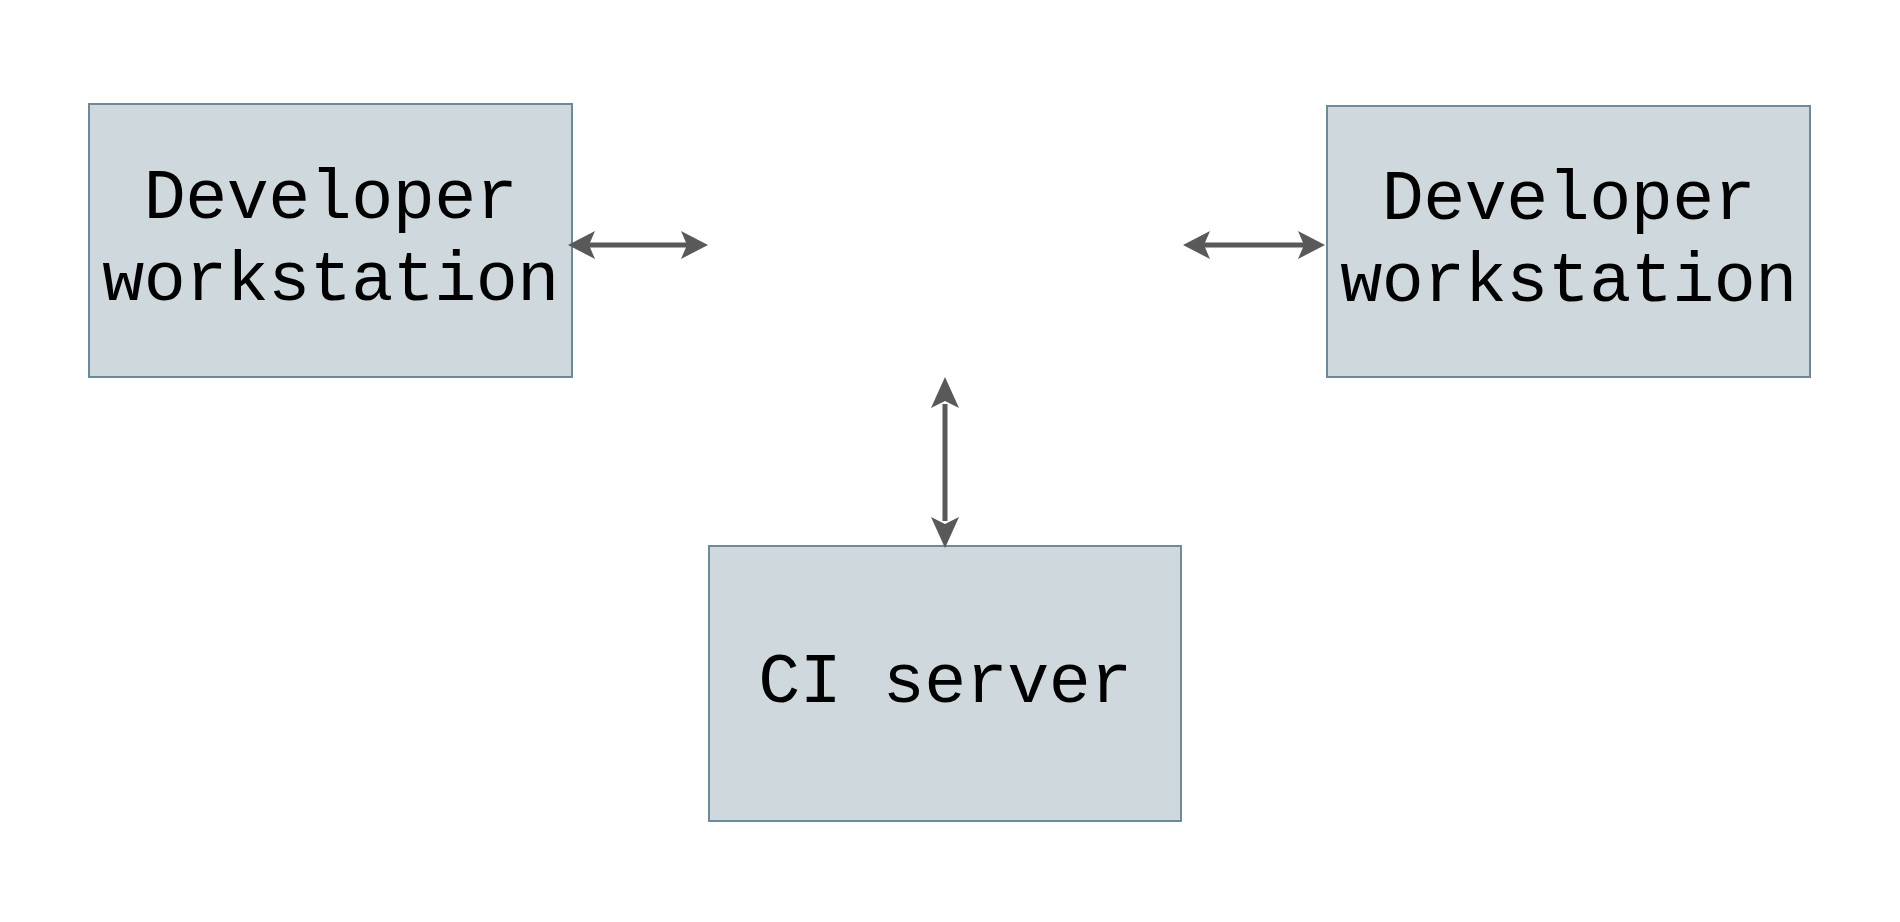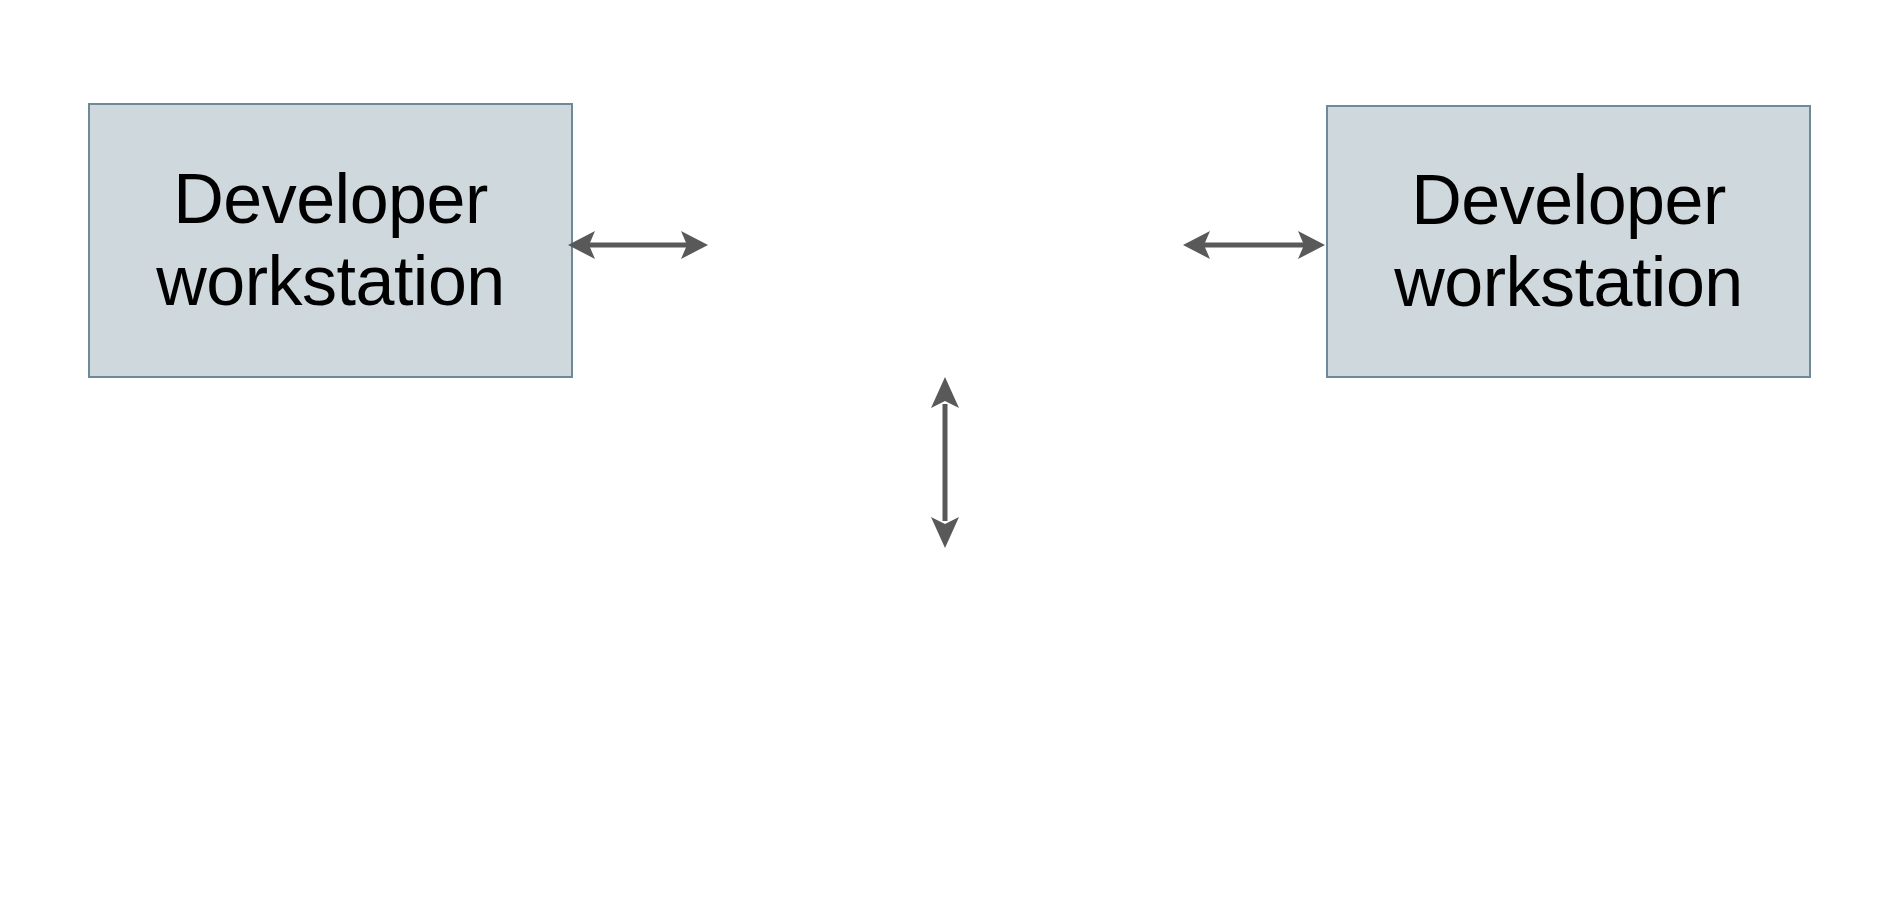--- a/index.html
+++ b/index.html
@@ -22,21 +22,21 @@
     position: absolute;
     box-sizing: border-box;
     background: #cfd8dc;
     border: 2px solid #6e8a9a;
     display: flex;
     align-items: center;
     justify-content: center;
     text-align: center;
   }
   .node-label {
-    font-family: Liberation Sans, sans-serif;
+    font-family: Liberation Mono, monospace;
     font-size: 70px;
     line-height: 1.17;
     color: #000000;
     font-weight: 400;
     letter-spacing: -0.5px;
     white-space: pre-line;
     padding: 0 4px;
   }
   
   #node-dev-left  { left: 88px;   top: 103px; width: 485px; height: 275px; }
@@ -61,20 +61,23 @@
     <span class="node-label">Developer
 workstation</span>
   </div>
 
 
   <div class="node" id="node-dev-right">
     <span class="node-label">Developer
 workstation</span>
   </div>
 
+  <div class="node" id="node-ci">
+    <span class="node-label">CI server</span>
+  </div>
 
   <svg class="edge" id="edge-left-cache" viewBox="0 0 146 60">
     <g fill="#595959" stroke="none">
       <rect x="22" y="27.5" width="102" height="5"></rect>
       <polygon points="3,30 30,16 24,30 30,44"></polygon>
       <polygon points="143,30 116,16 122,30 116,44"></polygon>
     </g>
   </svg>
 
   <svg class="edge" id="edge-cache-right" viewBox="0 0 152 60">

